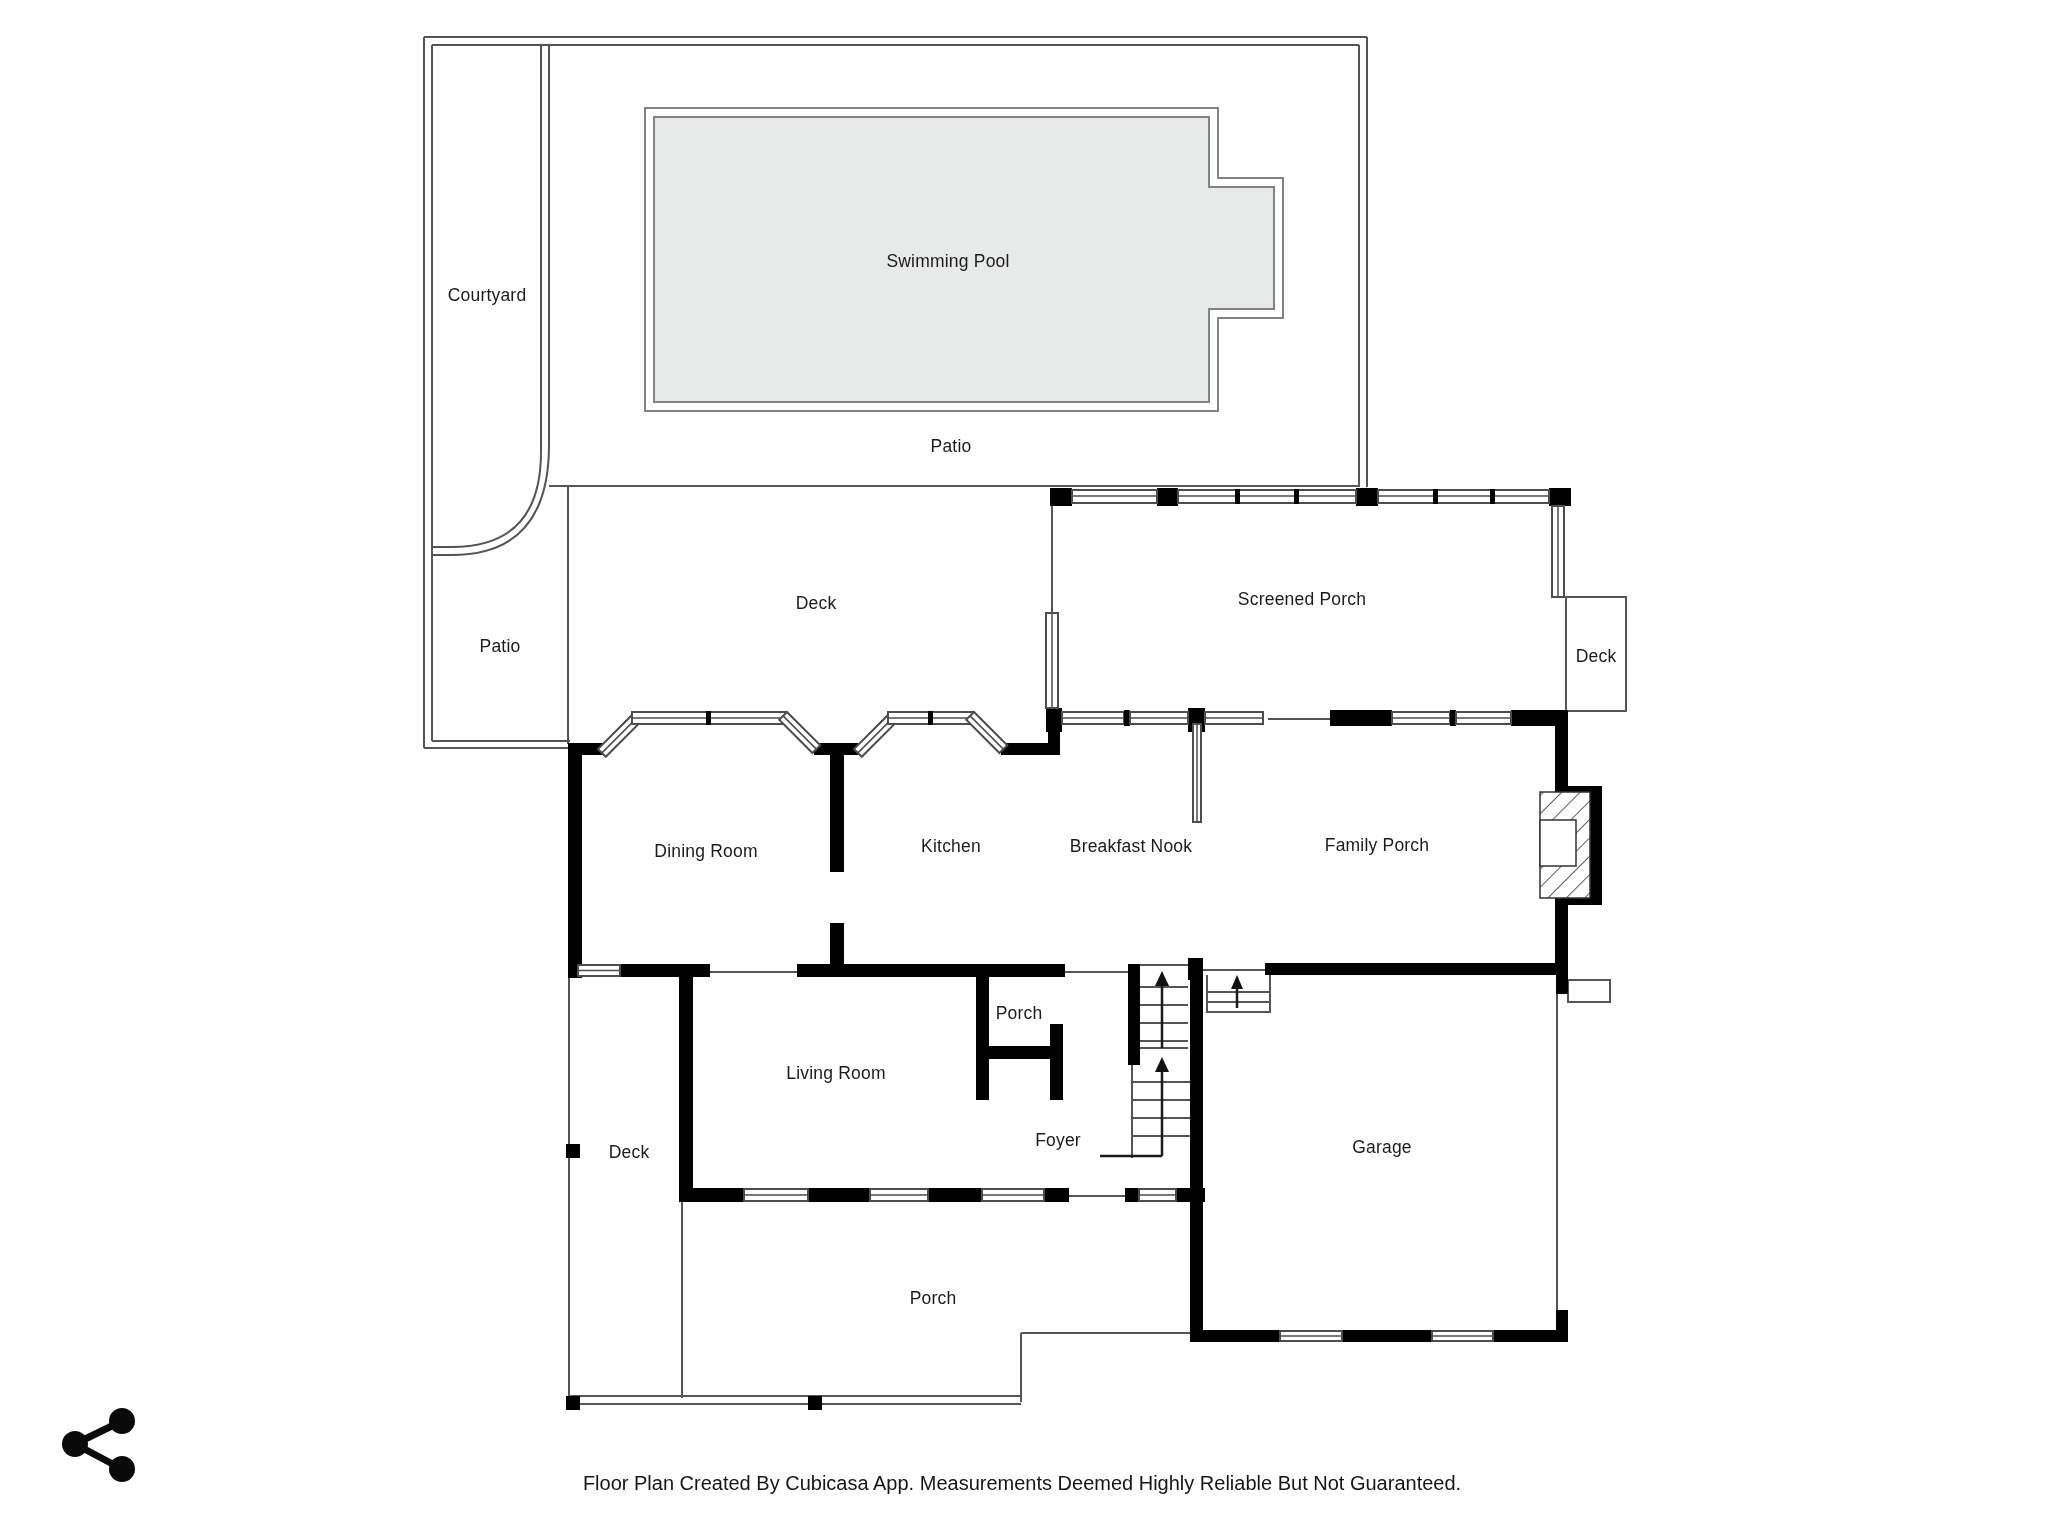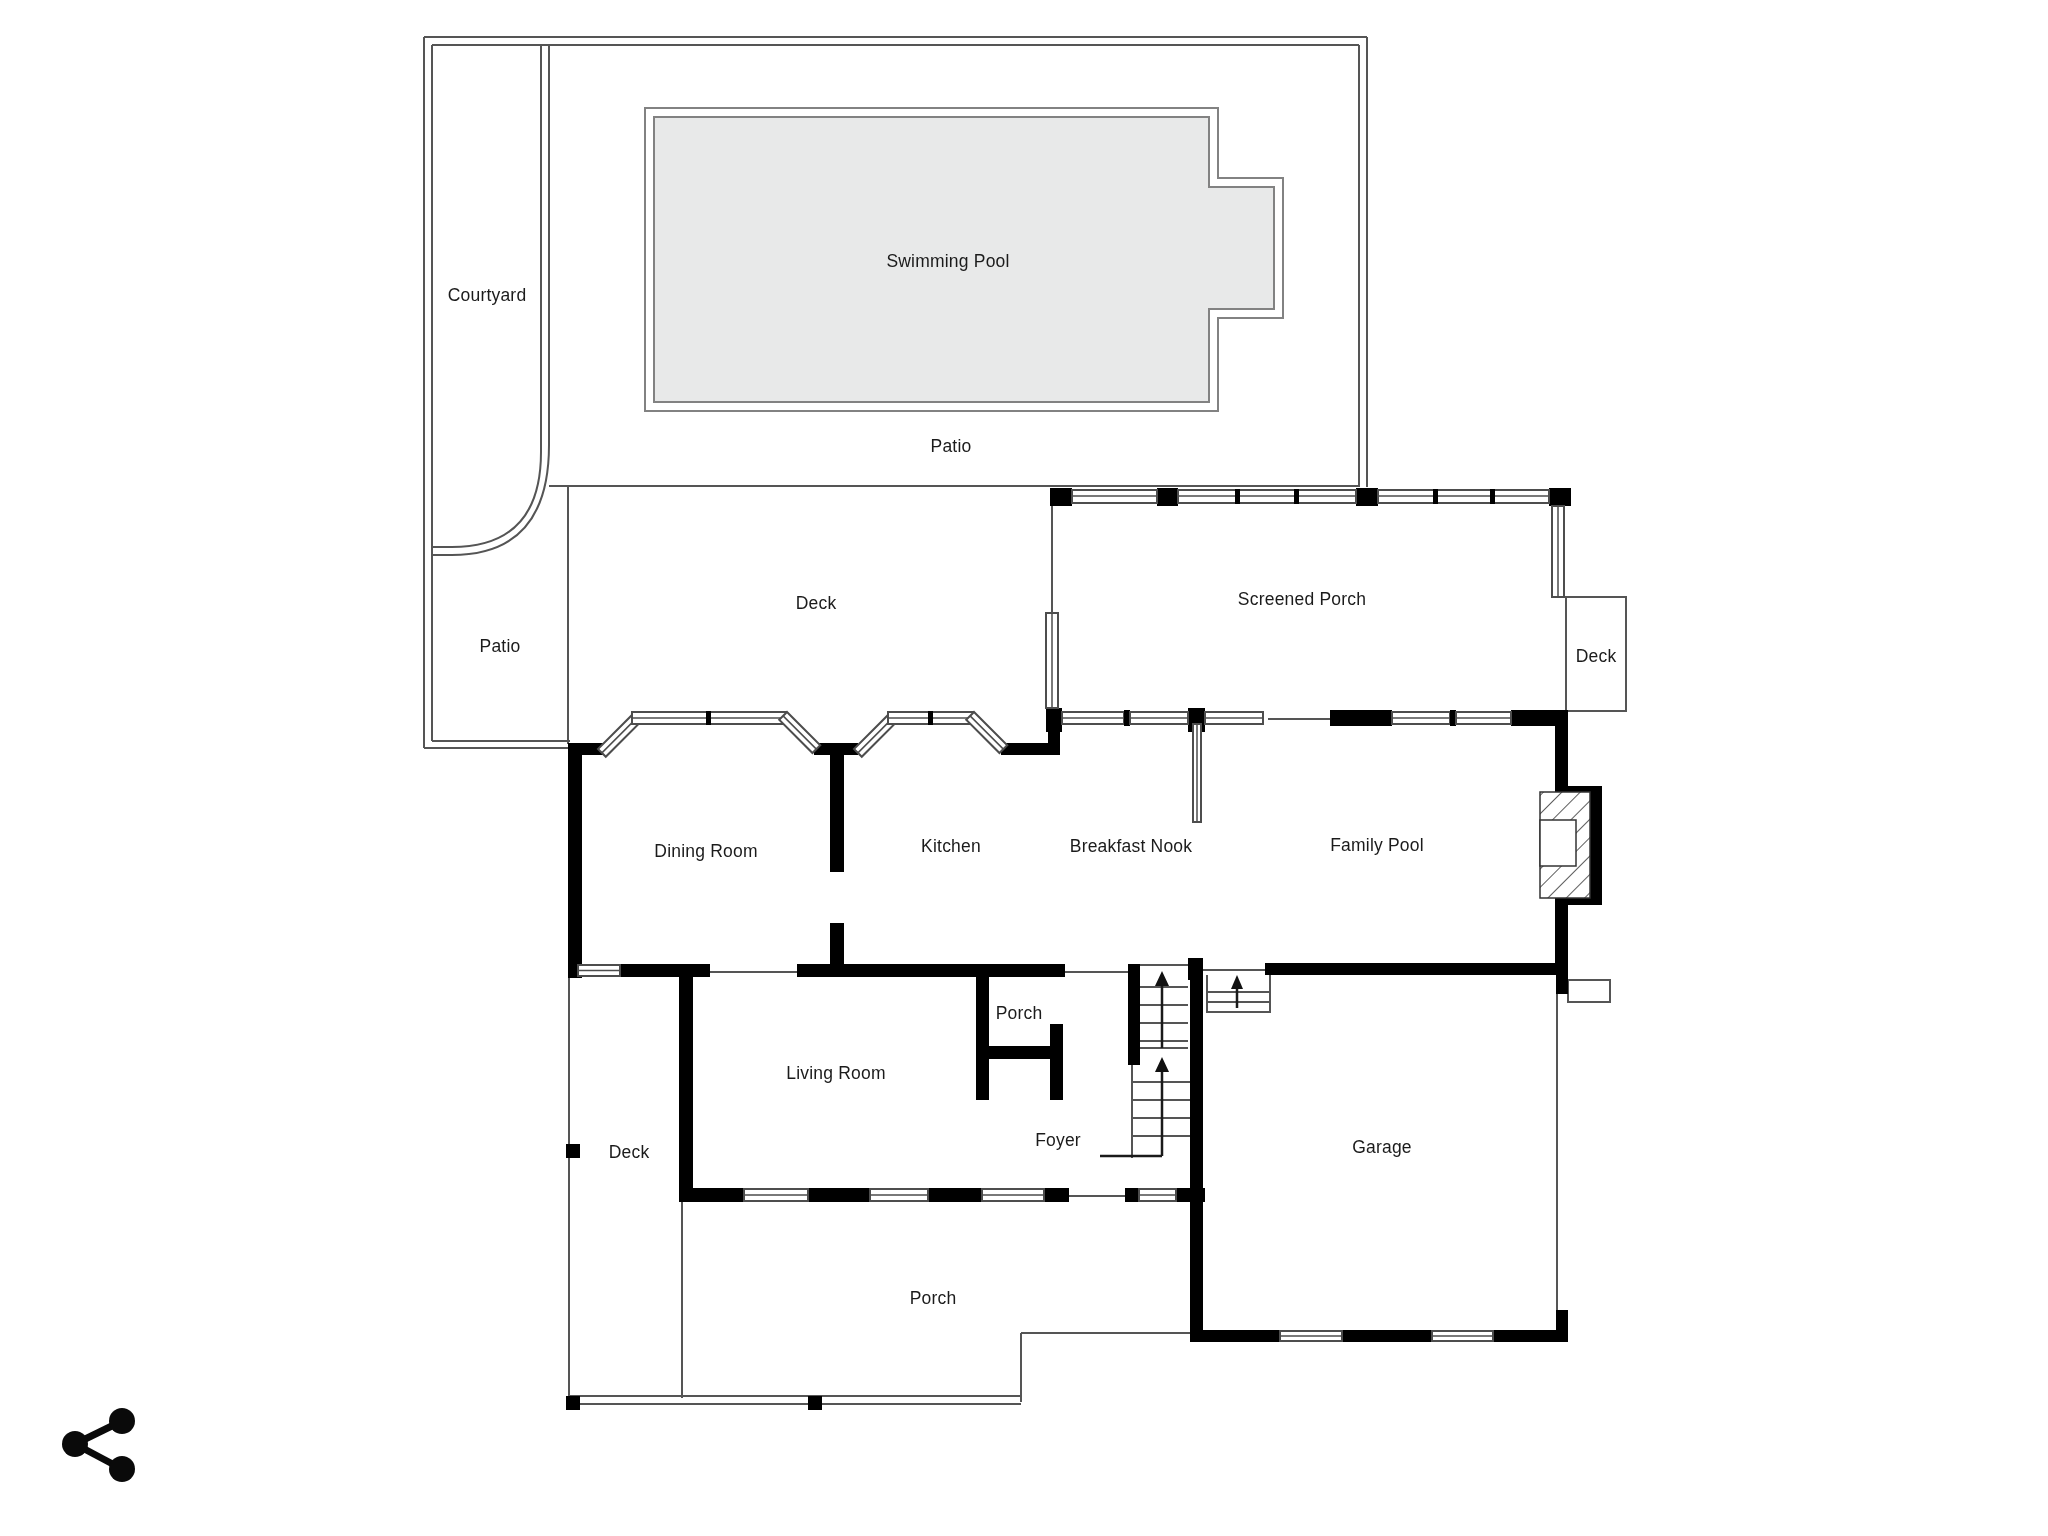--- a/index.html
+++ b/index.html
@@ -234,23 +234,24 @@
   <div class="room-label" style="left:487px;top:295px;">Courtyard</div>
   <div class="room-label" style="left:948px;top:261px;">Swimming Pool</div>
   <div class="room-label" style="left:951px;top:446px;">Patio</div>
   <div class="room-label" style="left:500px;top:646px;">Patio</div>
   <div class="room-label" style="left:816px;top:603px;">Deck</div>
   <div class="room-label" style="left:1302px;top:599px;">Screened Porch</div>
   <div class="room-label" style="left:1596px;top:656px;">Deck</div>
   <div class="room-label" style="left:706px;top:851px;">Dining Room</div>
   <div class="room-label" style="left:951px;top:846px;text-align:right;">Kitchen</div>
   <div class="room-label" style="left:1131px;top:846px;">Breakfast Nook</div>
-  <div class="room-label" style="left:1377px;top:845px;">Family Pool</div>
+  <div class="room-label" style="left:1377px;top:845px;">Family Porch</div>
   <div class="room-label" style="left:1019px;top:1013px;">Porch</div>
   <div class="room-label" style="left:836px;top:1073px;">Living Room</div>
   <div class="room-label" style="left:1058px;top:1140px;">Foyer</div>
   <div class="room-label" style="left:1382px;top:1147px;">Garage</div>
   <div class="room-label" style="left:629px;top:1152px;">Deck</div>
   <div class="room-label" style="left:933px;top:1298px;">Porch</div>
 
 
+  <div id="footer-text">Floor Plan Created By Cubicasa App. Measurements Deemed Highly Reliable But Not Guaranteed.</div>
 
 </div>
 
 </body></html>

